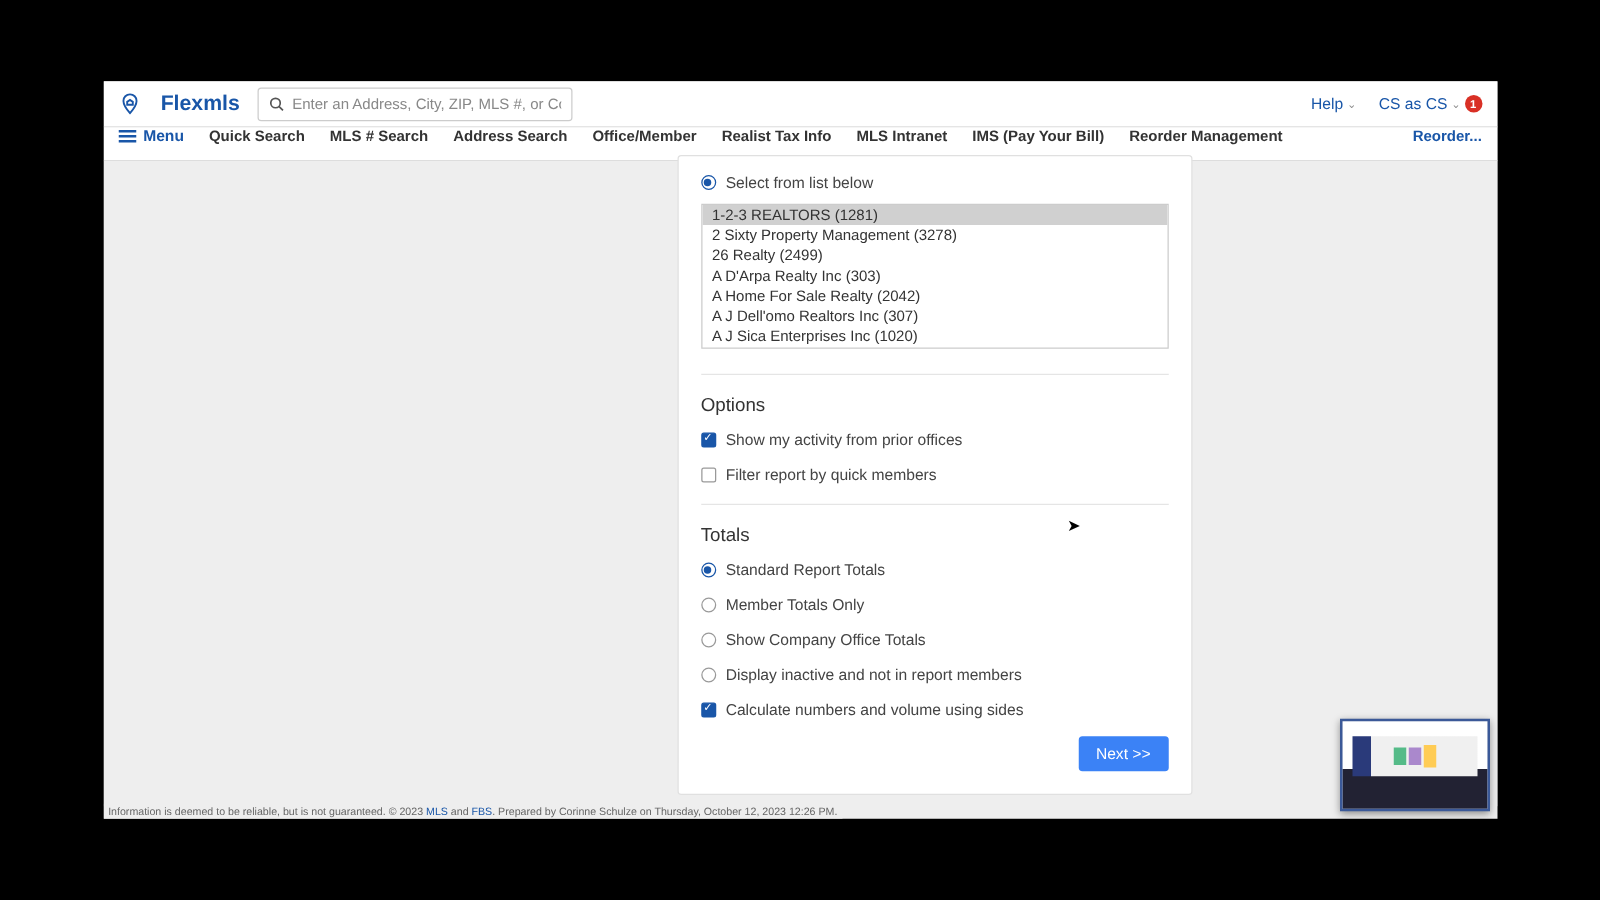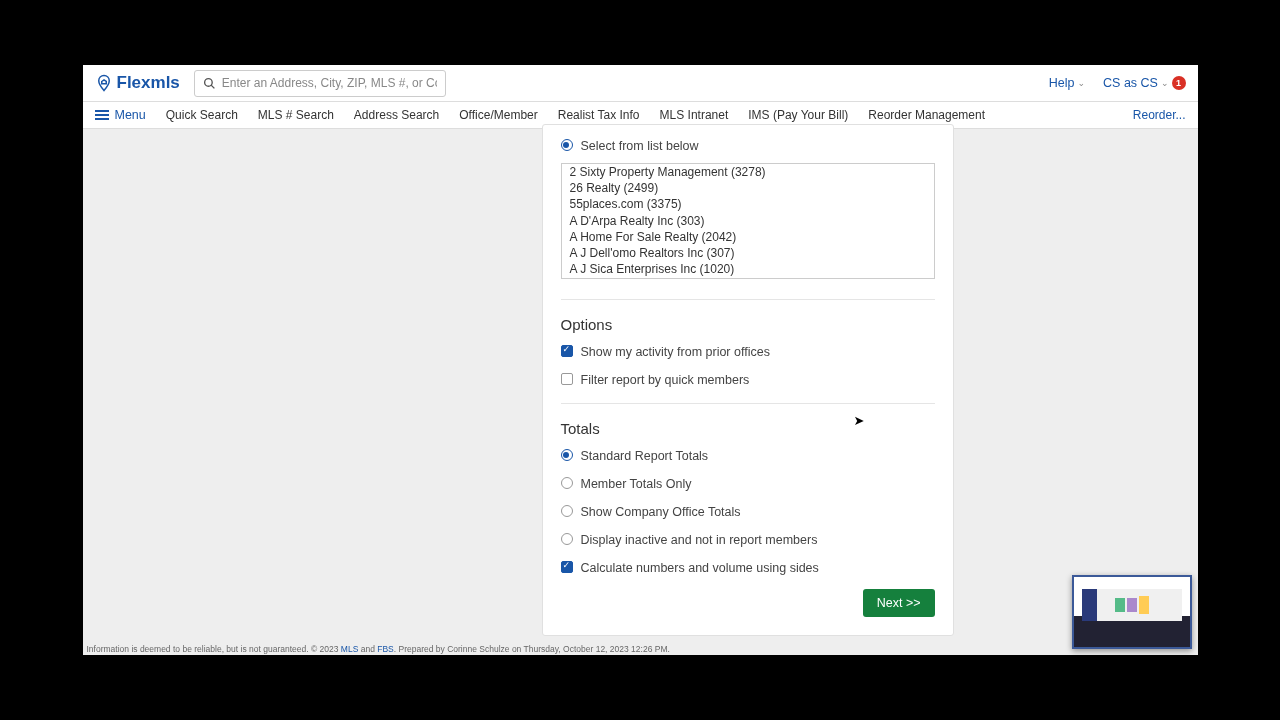--- a/index.html
+++ b/index.html
@@ -31,21 +31,21 @@
     height: 37px;
     background: #fff;
     border-bottom: 1px solid #ddd;
     display: flex;
     align-items: center;
     padding: 0 12px;
   }
   .logo {
     display: flex;
     align-items: center;
-    gap: 4px;
+    gap: 16px;
     color: #1956a8;
     font-weight: 600;
     font-size: 17px;
     margin-right: 14px;
   }
   .logo-icon {
     width: 18px;
     height: 18px;
   }
   .search-box {
@@ -99,22 +99,23 @@
     display: flex;
     align-items: center;
     justify-content: center;
     font-weight: bold;
   }
   .nav-bar {
     height: 27px;
     background: #fff;
     border-bottom: 1px solid #ddd;
     display: flex;
-    align-items: center;
+    align-items: flex-start;
     padding: 0 12px;
+    font-weight: bold;
   }
   .menu-btn {
     display: flex;
     align-items: center;
     gap: 6px;
     color: #1956a8;
     font-size: 12.5px;
     cursor: pointer;
     margin-right: 20px;
   }
@@ -157,20 +158,21 @@
     left: 459px;
     width: 412px;
     top: -5px;
     background: #fff;
     border: 1px solid #e0e0e0;
     border-radius: 3px;
     padding: 14px 18px 18px 18px;
   }
   .radio-row, .check-row {
     display: flex;
+    align-items: center;
     gap: 8px;
     font-size: 12.5px;
     color: #444;
     margin-bottom: 8px;
   }
   .radio, .check {
     width: 12px;
     height: 12px;
     border: 1.5px solid #999;
     flex-shrink: 0;
@@ -225,21 +227,21 @@
   }
   .divider {
     border-top: 1px solid #e5e5e5;
     margin: 16px 0;
   }
   .totals-group .radio-row,
   .options-group .check-row {
     margin-bottom: 14px;
   }
   .next-btn {
-    background: #15803d;
+    background: #3b82f6;
     color: #fff;
     border: none;
     border-radius: 3px;
     padding: 7px 14px;
     font-size: 12.5px;
     font-weight: 500;
     cursor: pointer;
     float: right;
     margin-top: 6px;
   }
@@ -350,23 +352,23 @@
 
     <div class="content-area">
       <div class="card">
 
         <div class="radio-row">
           <div class="radio selected"></div>
           <span>Select from list below</span>
         </div>
 
         <div class="listbox">
+          <div class="listbox-item selected">1-2-3 REALTORS (1281)</div>
           <div class="listbox-item">2 Sixty Property Management (3278)</div>
           <div class="listbox-item">26 Realty (2499)</div>
-          <div class="listbox-item">55places.com (3375)</div>
           <div class="listbox-item">A D'Arpa Realty Inc (303)</div>
           <div class="listbox-item">A Home For Sale Realty (2042)</div>
           <div class="listbox-item">A J Dell'omo Realtors Inc (307)</div>
           <div class="listbox-item">A J Sica Enterprises Inc (1020)</div>
         </div>
 
         <div class="divider"></div>
 
         <div class="section-title">Options</div>
         <div class="options-group">

